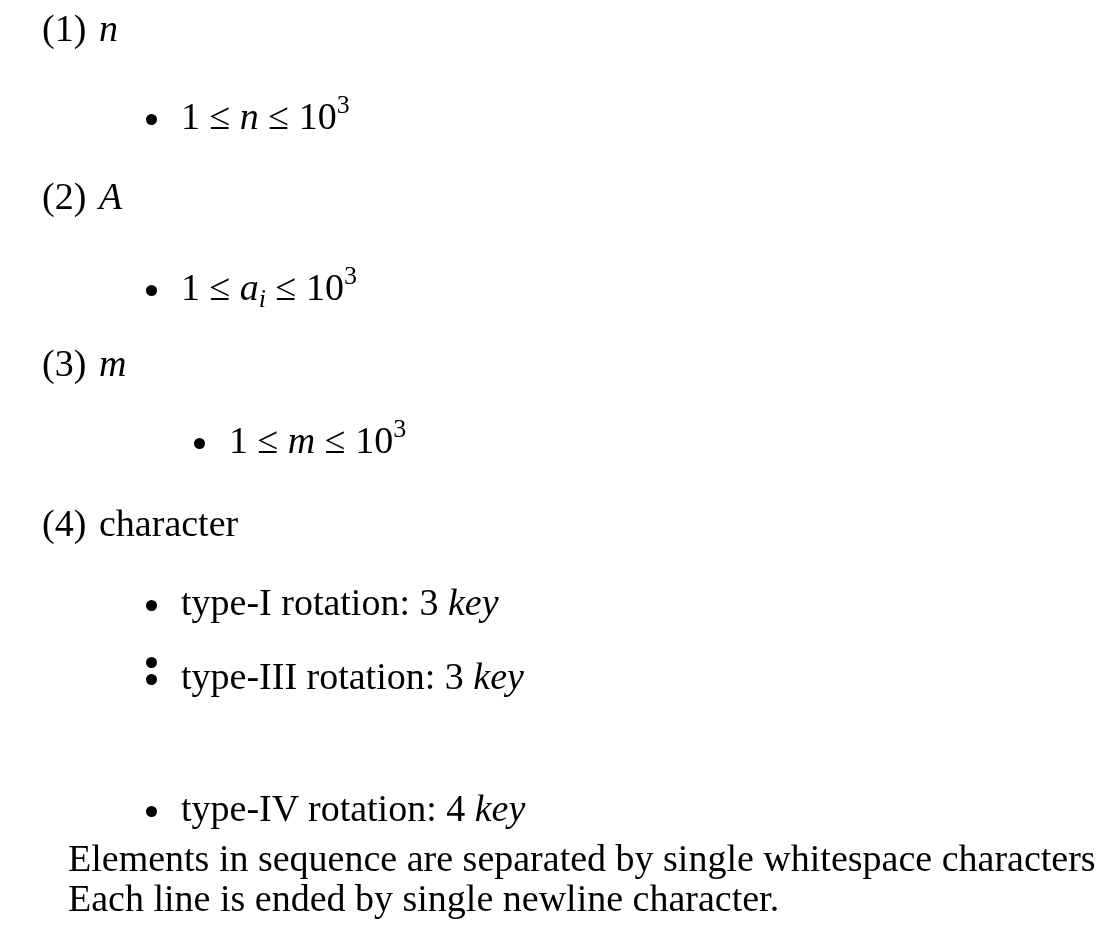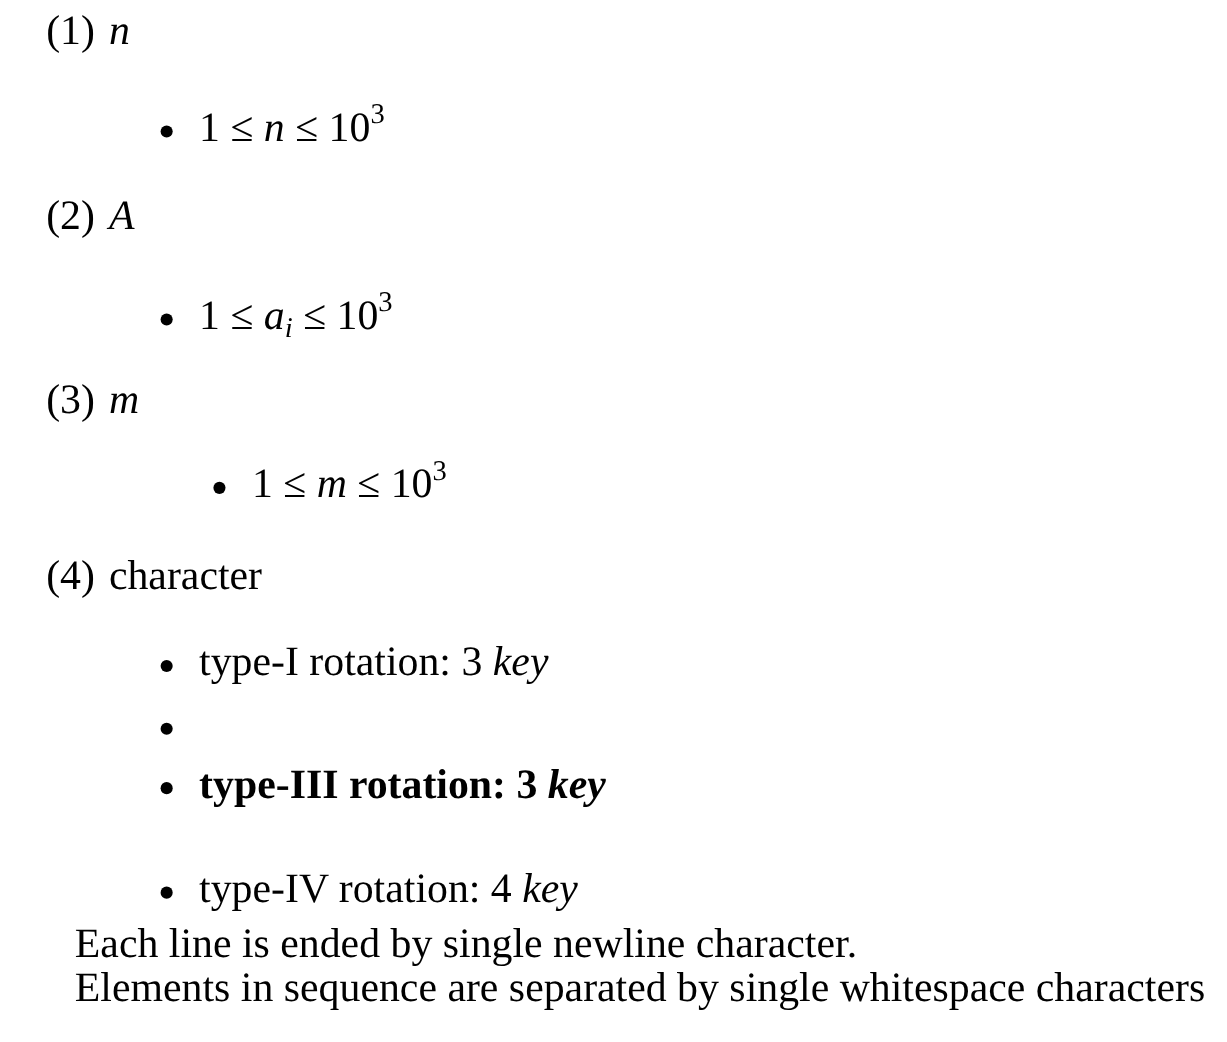--- a/index.html
+++ b/index.html
@@ -96,26 +96,26 @@
         <span class="enum-number">(4)</span>
         <span class="enum-title">character</span>
       </div>
       <div class="row" style="top: 582px;">
         <span class="bullet-dot"></span>
         <span class="bullet-text"><span>type-I rotation: 3 </span><span class="it">key</span></span>
       </div>
       <div class="row" style="top: 639px;">
         <span class="bullet-dot"></span>
       </div>
-      <div class="row" style="top: 693px; font-weight: bold;">
+      <div class="row" style="top: 656px;">
         <span class="bullet-dot"></span>
         <span class="bullet-text"><span>type-III rotation: 3 </span><span class="it">key</span></span>
       </div>
       <div class="row" style="top: 788px;">
         <span class="bullet-dot"></span>
         <span class="bullet-text"><span>type-IV rotation: 4 </span><span class="it">key</span></span>
       </div>
     </div>
   <div class="footer">
+    <div>Elements in sequence are separated by single whitespace characters</div>
     <div>Each line is ended by single newline character.</div>
-    <div>Elements in sequence are separated by single whitespace characters</div>
   </div>
 </div>
 
 </body></html>

